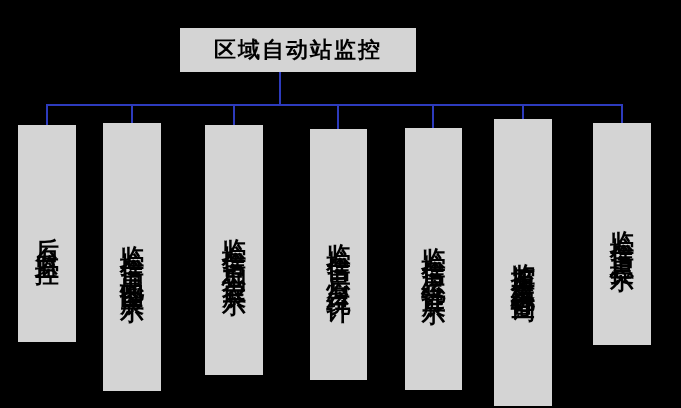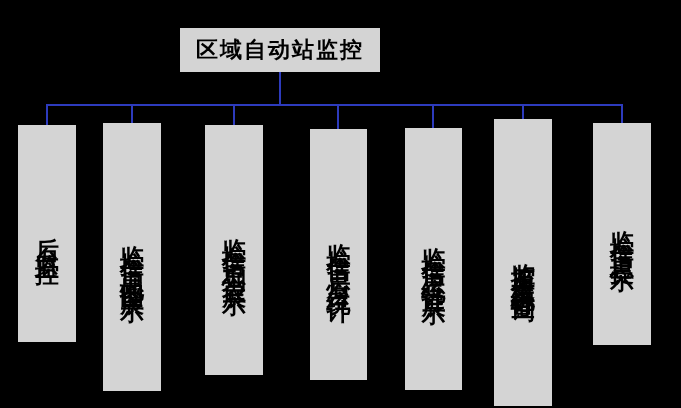--- a/index.html
+++ b/index.html
@@ -22,21 +22,21 @@
     position: absolute;
     background: var(--box-fill);
     color: var(--text);
     font-weight: bold;
     display: flex;
     align-items: center;
     justify-content: center;
     text-align: center;
   }
   .root-node {
-    left: 180px; top: 28px; width: 200px; height: 44px;
+    left: 180px; top: 28px; width: 236px; height: 44px;
     font-size: 22px;
     letter-spacing: 2px;
   }
   .v-node {
     writing-mode: vertical-rl;
     text-orientation: upright;
     font-size: 24px;
     letter-spacing: 8px;
     line-height: 1;
   }

